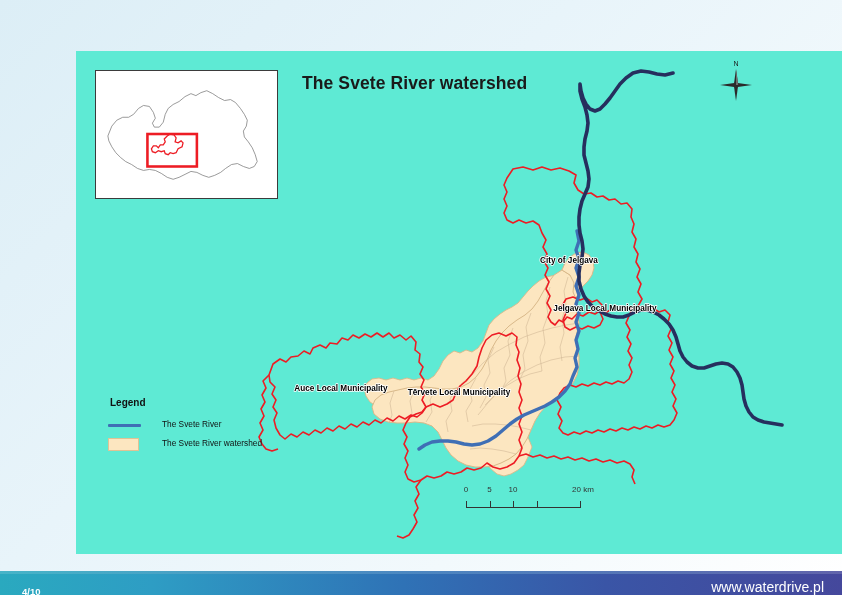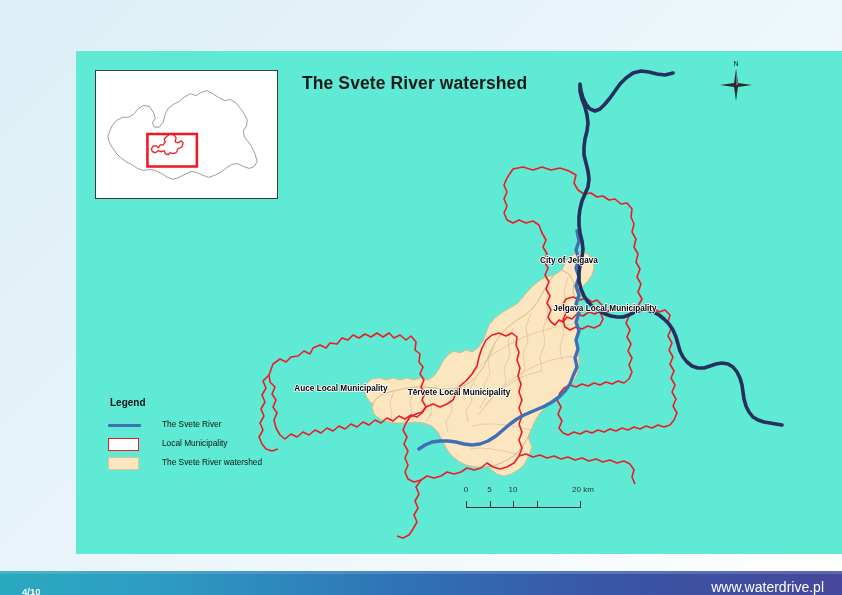--- a/index.html
+++ b/index.html
@@ -229,26 +229,20 @@
       <div class="legend-title">Legend</div>
 
       <div class="legend-row">
         <span class="legend-swatch sw-line">
           <i style="background:#3f6fb5"></i>
         </span>
         <span class="legend-label">The Svete River</span>
       </div>
 
 
-      <div class="legend-row">
-        <span class="legend-swatch">
-          <span class="sw-box" style="display:block;border:1.8px solid #ed1c24;background:#fff"></span>
-        </span>
-        <span class="legend-label">Local Municipality</span>
-      </div>
 
       <div class="legend-row">
         <span class="legend-swatch">
           <span class="sw-box" style="display:block;border:1px solid #e0c294;background:#fce6c0"></span>
         </span>
         <span class="legend-label">The Svete River watershed</span>
       </div>
     </div>
 
     <div class="scalebar">

